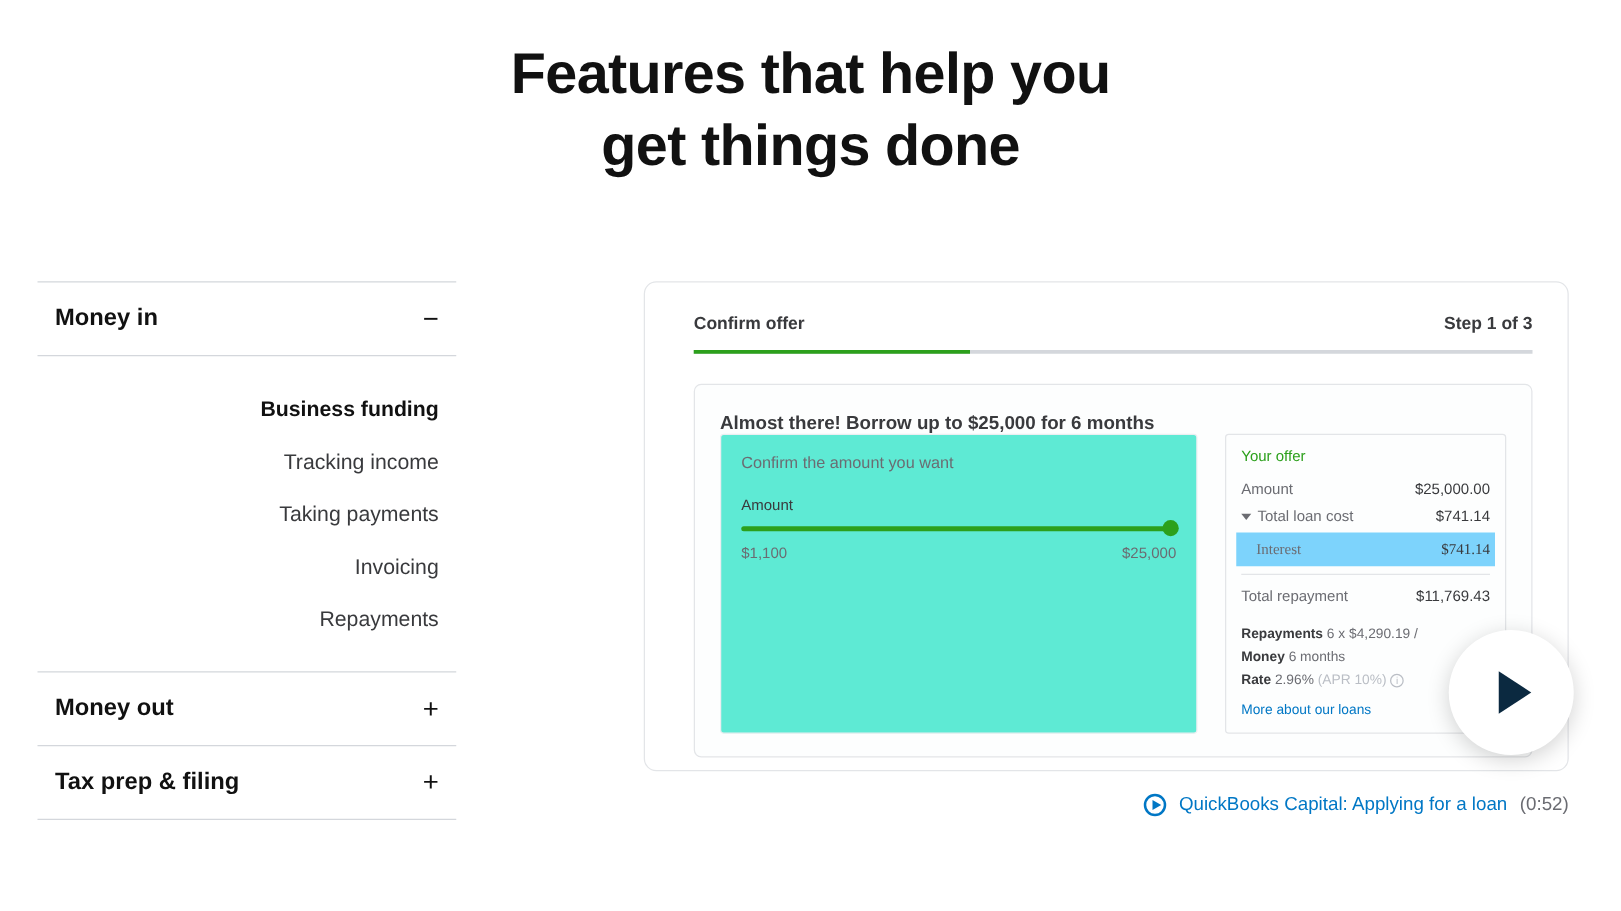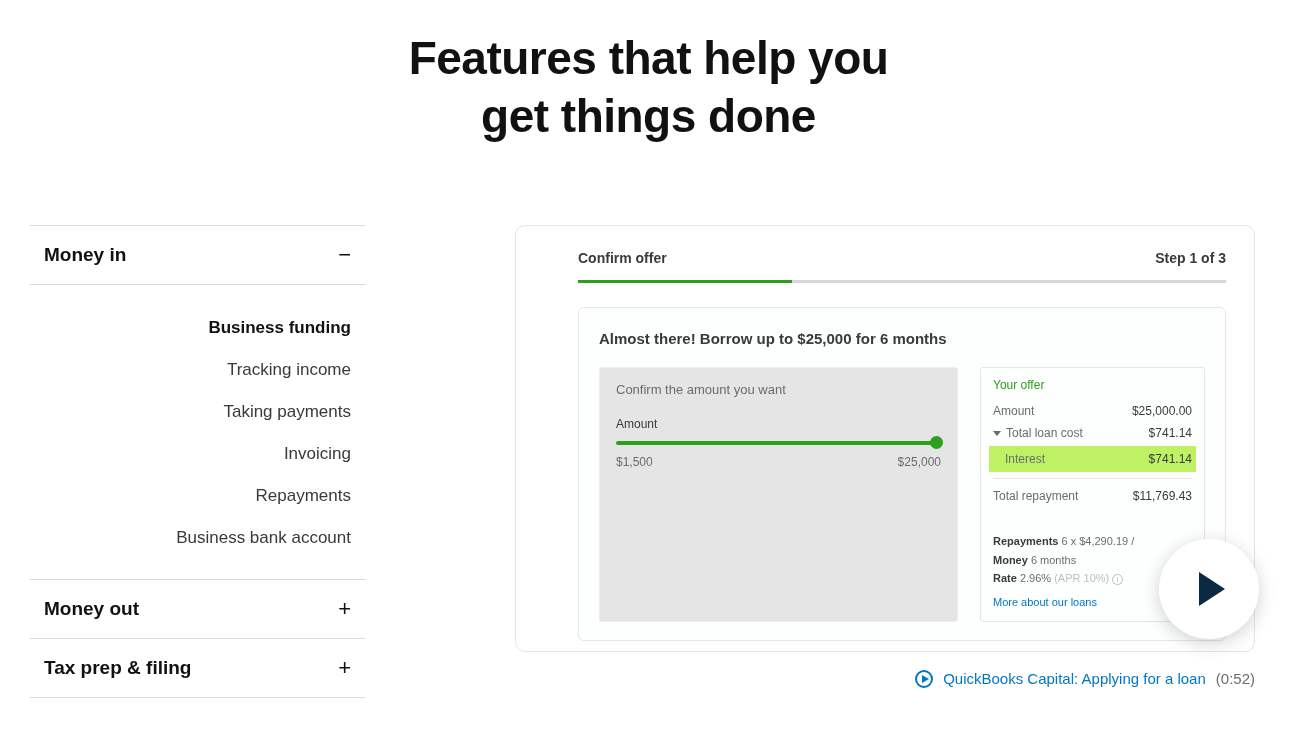--- a/index.html
+++ b/index.html
@@ -12,50 +12,50 @@
 .sidebar { width: 385px; padding-left: 30px; padding-right: 20px; }
 .accordion-section { border-top: 1px solid #d4d7dc; text-align: right; }
 .accordion-header { display: flex; justify-content: space-between; align-items: center; padding: 18px 14px 18px 14px; cursor: pointer; font-size: 19px; font-weight: 700; }
 .accordion-icon { font-size: 22px; font-weight: 400; line-height: 1; color: #111; }
 .accordion-body { border-top: 1px solid #d4d7dc; padding: 22px 0 20px 0; }
 .accordion-item { padding: 11px 14px 11px 30px; font-size: 17px; cursor: pointer; color: #393a3d; }
 .accordion-item.active { font-weight: 700; color: #111; }
 .section-bottom { border-bottom: 1px solid #d4d7dc; }
 
 .main { flex: 1; padding-left: 130px; padding-right: 40px; }
-.video-card { width: 740px; border: 1px solid #e3e5e8; border-radius: 10px; background: #fff; padding: 24px 28px 10px 62px; position: relative; }
+.video-card { width: 740px; border: 1px solid #e3e5e8; border-radius: 10px; background: #fff; padding: 24px 28px 10px 39px; position: relative; }
 .vc-head { display: flex; justify-content: space-between; align-items: center; font-size: 14px; color: #393a3d; margin-bottom: 14px; }
 .vc-head .step { font-weight: 600; color: #393a3d; }
 .vc-head .title { font-weight: 600; }
 .progress { height: 3px; background: #d4d7dc; margin-bottom: 24px; }
 .progress-fill { height: 3px; background: #2ca01c; width: 33%; }
 
 .inner-card { border: 1px solid #e3e5e8; border-radius: 6px; padding: 22px 20px 18px 20px; background: #fdfefe; }
-.inner-heading { font-size: 15px; font-weight: 600; color: #393a3d; margin-bottom: 20px; }
+.inner-heading { font-size: 15px; font-weight: 600; color: #393a3d; }
 .inner-split { display: flex; gap: 22px; }
-.inner-left { flex: 1; background: #e5e5e5; border: 1px solid #eceef1; border-radius: 3px; padding: 14px 16px; }
+.inner-left { flex: 1; background: #5eead4; border: 1px solid #eceef1; border-radius: 3px; padding: 14px 16px; }
 .inner-right { width: 225px; }
 
 .confirm-label { font-size: 13px; color: #6b6c72; margin-bottom: 20px; }
 .amount-label { font-size: 12px; color: #393a3d; margin-bottom: 10px; }
 .slider { position: relative; height: 4px; background: #2ca01c; border-radius: 2px; margin-bottom: 10px; }
 .slider-knob { position: absolute; right: -2px; top: -5px; width: 13px; height: 13px; background: #2ca01c; border-radius: 50%; }
 .slider-range { display: flex; justify-content: space-between; font-size: 12px; color: #6b6c72; margin-bottom: 26px; }
 .bullets { list-style: disc; padding-left: 18px; font-size: 12px; color: #6b6c72; }
 .bullets li { margin-bottom: 10px; }
 
 .offer-box { border: 1px solid #e3e5e8; border-radius: 3px; padding: 10px 12px 12px 12px; font-size: 12px; color: #393a3d; }
 .offer-title { color: #2ca01c; font-size: 12px; margin-bottom: 8px; }
 .offer-row { display: flex; justify-content: space-between; padding: 4px 0; font-size: 12px; }
 .offer-row .lbl { color: #6b6c72; }
 .offer-row .val { color: #393a3d; font-weight: 500; }
-.offer-row.sub { background: #bef264; padding: 6px 4px; margin: 2px -4px; }
+.offer-row.sub { background: #7dd3fc; padding: 6px 4px; margin: 2px -4px; font-family: Liberation Serif, serif; }
 .offer-row.sub .lbl { padding-left: 12px; }
 .offer-sep { height: 1px; background: #e3e5e8; margin: 6px 0; }
-.offer-meta { font-size: 11px; color: #6b6c72; line-height: 1.7; margin-top: 25px; }
+.offer-meta { font-size: 11px; color: #6b6c72; line-height: 1.7; margin-top: 10px; }
 .offer-meta b { color: #393a3d; font-weight: 600; }
 .offer-link { color: #0077c5; font-size: 11px; margin-top: 8px; display: inline-block; }
 
 .play-btn { position: absolute; right: -5px; bottom: 12px; width: 100px; height: 100px; border-radius: 50%; background: #fff; box-shadow: 0 4px 18px rgba(0,0,0,0.18); display: flex; align-items: center; justify-content: center; cursor: pointer; }
 .play-triangle { width: 0; height: 0; border-left: 26px solid #0b2940; border-top: 17px solid transparent; border-bottom: 17px solid transparent; margin-left: 6px; }
 
 .video-meta { display: flex; align-items: flex-start; justify-content: flex-end; gap: 10px; margin-top: 18px; width: 740px; font-size: 15px; }
 .video-meta .pm-icon { width: 18px; height: 18px; border: 2px solid #0077c5; border-radius: 50%; position: relative; }
 .video-meta .pm-icon::after { content: ""; position: absolute; left: 5px; top: 3px; width: 0; height: 0; border-left: 7px solid #0077c5; border-top: 4px solid transparent; border-bottom: 4px solid transparent; }
 .video-meta .vm-title { color: #0077c5; }
@@ -80,21 +80,20 @@
       <div class="accordion-header">
         <span>Money in</span>
         <span class="accordion-icon">−</span>
       </div>
       <div class="accordion-body">
         <div class="accordion-item active">Business funding</div>
         <div class="accordion-item">Tracking income</div>
         <div class="accordion-item">Taking payments</div>
         <div class="accordion-item">Invoicing</div>
         <div class="accordion-item">Repayments</div>
-        <div class="accordion-item">Business bank account</div>
       </div>
     </div>
 
     <div class="accordion-section">
       <div class="accordion-header">
         <span>Money out</span>
         <span class="accordion-icon">+</span>
       </div>
     </div>
 
@@ -122,21 +121,21 @@
         <div class="inner-heading">Almost there! Borrow up to $25,000 for 6 months</div>
 
         <div class="inner-split">
           <div class="inner-left">
             <div class="confirm-label">Confirm the amount you want</div>
             <div class="amount-label">Amount</div>
             <div class="slider">
               <div class="slider-knob"></div>
             </div>
             <div class="slider-range">
-              <span>$1,500</span>
+              <span>$1,100</span>
               <span>$25,000</span>
             </div>
           </div>
 
           <div class="inner-right">
             <div class="offer-box">
               <div class="offer-title">Your offer</div>
               <div class="offer-row">
                 <span class="lbl">Amount</span>
                 <span class="val">$25,000.00</span>

